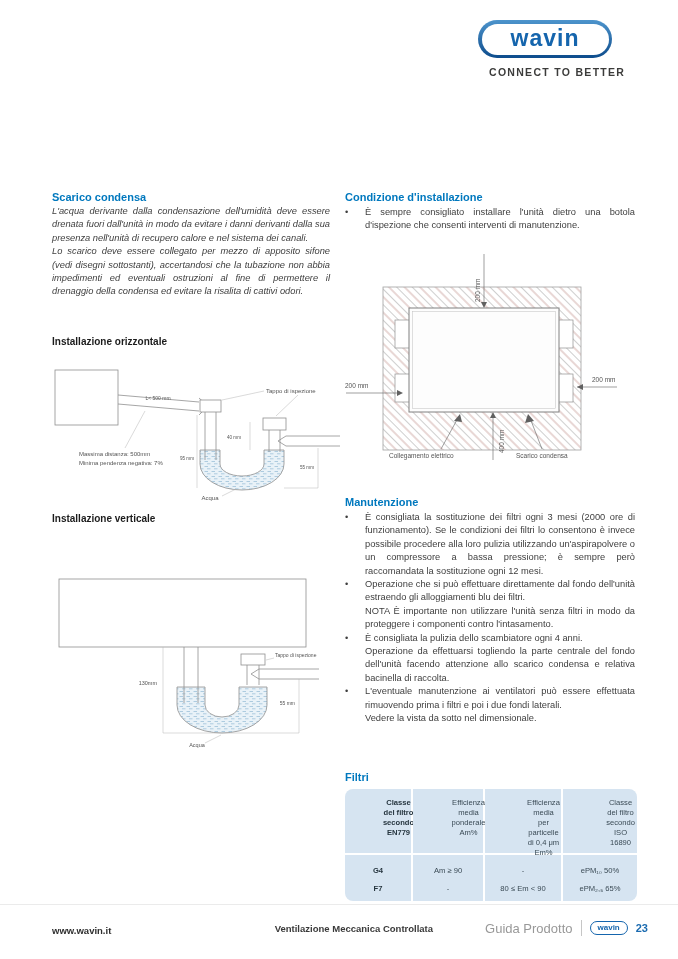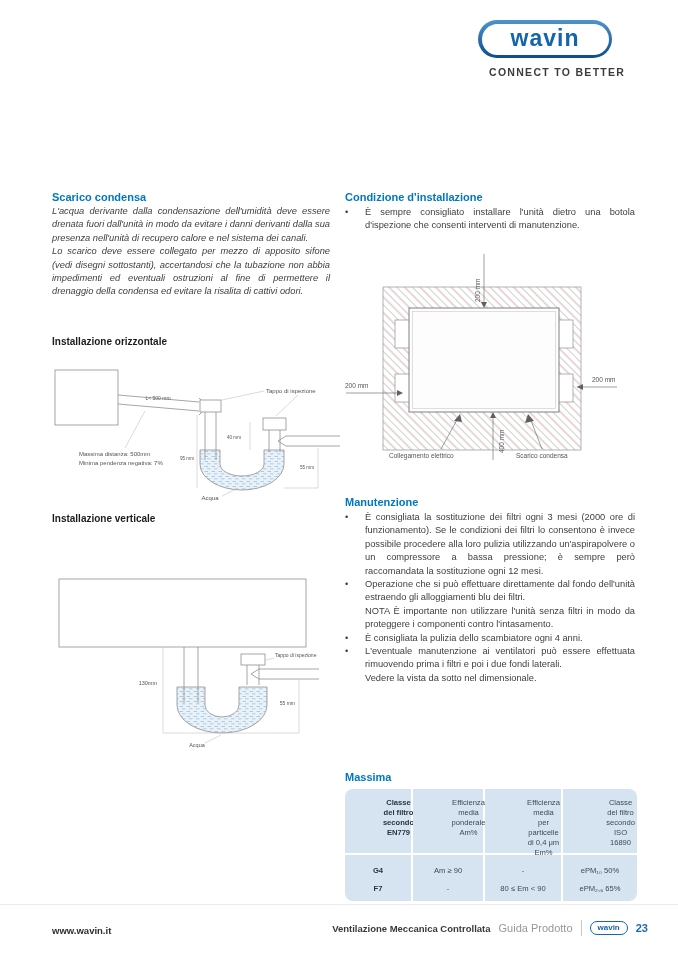--- a/index.html
+++ b/index.html
@@ -41,21 +41,21 @@
              display:flex; flex-direction:column; align-items:center; justify-content:flex-start; padding:9px 3px 6px 3px; }
   .ft-head { height:64px;padding-left:44px; }
   .ft-body { height:46px; justify-content:center; gap:8px; }
   .ft-bold { font-weight:bold; color:#26353f; }
 
   
   .footer-rule { position:absolute; left:0; top:904px; width:678px; height:1px; background:#ebebeb; }
   .footer-left { position:absolute; left:52px; top:925px; font-size:9.5px; font-weight:bold; color:#2e2e2e; }
   .footer-right { position:absolute; right:30px; top:920px; display:flex; align-items:center; gap:8px; }
   .doc-title { font-size:9.5px; font-weight:bold; color:#3a3a3a; }
-  .doc-subtitle { font-size:11px; color:#989898; }
+  .doc-subtitle { font-size:13px; color:#989898;margin-left:44px; }
   .footer-divider { width:1px; height:16px; background:#c6c6c6; }
   .mini-logo { border:1.5px solid #1565ad; border-radius:8px; padding:1px 7px; color:#1565ad;
                font-weight:bold; font-size:8px; line-height:10px; }
   .page-num { font-size:11px; font-weight:bold; color:#1b6bb0; }
 </style>
 </head>
 <body>
 
 <div class="page">
 
@@ -225,32 +225,33 @@
       <span class="bullet">•</span>
       <div class="bullet-text">
         <p>Operazione che si può effettuare direttamente dal fondo dell'unità estraendo gli alloggiamenti blu dei filtri.</p>
         <p>NOTA È importante non utilizzare l'unità senza filtri in modo da proteggere i componenti contro l'intasamento.</p>
       </div>
     </div>
     <div class="bullet-item">
       <span class="bullet">•</span>
       <div class="bullet-text">
         <p>È consigliata la pulizia dello scambiatore ogni 4 anni.</p>
+        <p>Operazione da effettuarsi togliendo la parte centrale del fondo dell'unità facendo attenzione allo scarico condensa e relativa bacinella di raccolta.</p>
       </div>
     </div>
     <div class="bullet-item">
       <span class="bullet">•</span>
       <div class="bullet-text">
         <p>L'eventuale manutenzione ai ventilatori può essere effettuata rimuovendo prima i filtri e poi i due fondi laterali.</p>
         <p>Vedere la vista da sotto nel dimensionale.</p>
       </div>
     </div>
   </div>
 
-  <div class="h-blue" style="left:345px; top:771px;">Massima</div>
+  <div class="h-blue" style="left:345px; top:771px;">Filtri</div>
 
   <div class="filtri-table">
     <div class="ft-cell ft-head ft-bold">Classe del filtro secondo EN779</div>
     <div class="ft-cell ft-head">Efficienza media ponderale Am%</div>
     <div class="ft-cell ft-head">Efficienza media per particelle di 0,4 μm Em%</div>
     <div class="ft-cell ft-head">Classe del filtro secondo ISO 16890</div>
 
     <div class="ft-cell ft-body">
       <span class="ft-bold">G4</span>
       <span class="ft-bold">F7</span>

